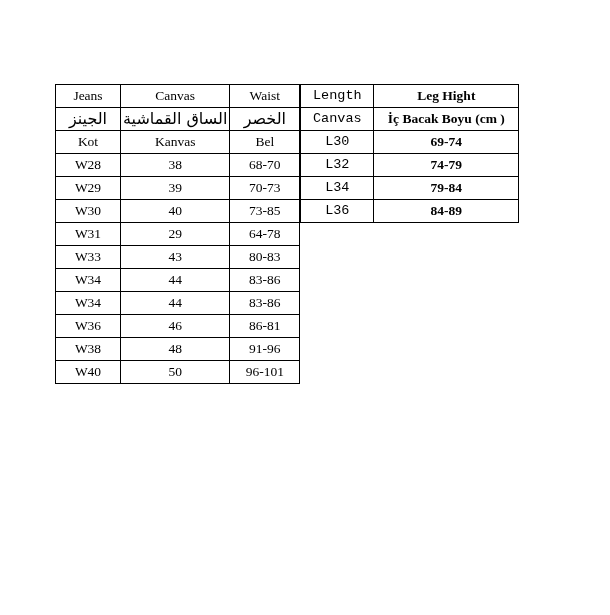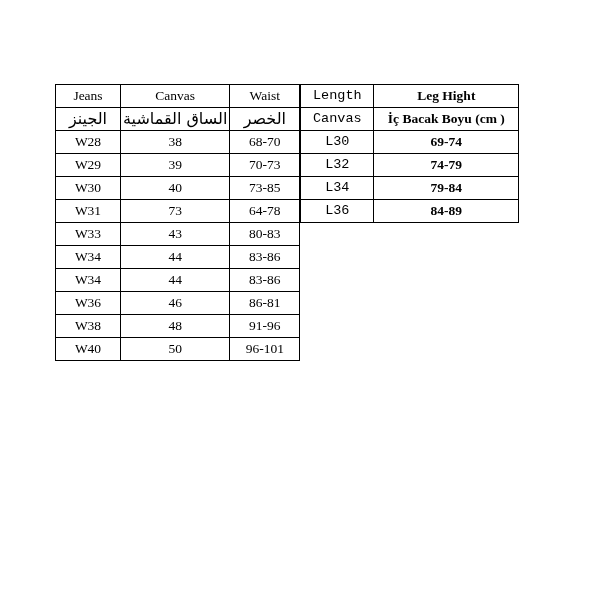--- a/index.html
+++ b/index.html
@@ -67,39 +67,44 @@
         <tr>
           <td class="c0">Jeans</td>
           <td class="c1">Canvas</td>
           <td class="c2">Waist</td>
         </tr>
         <tr>
           <td class="c0 ar">الجينز</td>
           <td class="c1 ar">الساق القماشية</td>
           <td class="c2 ar">الخصر</td>
         </tr>
+        <tr>
+          <td class="c0">Kot</td>
+          <td class="c1">Kanvas</td>
+          <td class="c2">Bel</td>
+        </tr>
 
         <tr>
           <td class="c0">W28</td>
           <td class="c1">38</td>
           <td class="c2">68-70</td>
         </tr>
         <tr>
           <td class="c0">W29</td>
           <td class="c1">39</td>
           <td class="c2">70-73</td>
         </tr>
         <tr>
           <td class="c0">W30</td>
           <td class="c1">40</td>
           <td class="c2">73-85</td>
         </tr>
         <tr>
           <td class="c0">W31</td>
-          <td class="c1">73</td>
+          <td class="c1">29</td>
           <td class="c2">64-78</td>
         </tr>
         <tr>
           <td class="c0">W33</td>
           <td class="c1">43</td>
           <td class="c2">80-83</td>
         </tr>
         <tr>
           <td class="c0">W34</td>
           <td class="c1">44</td>

